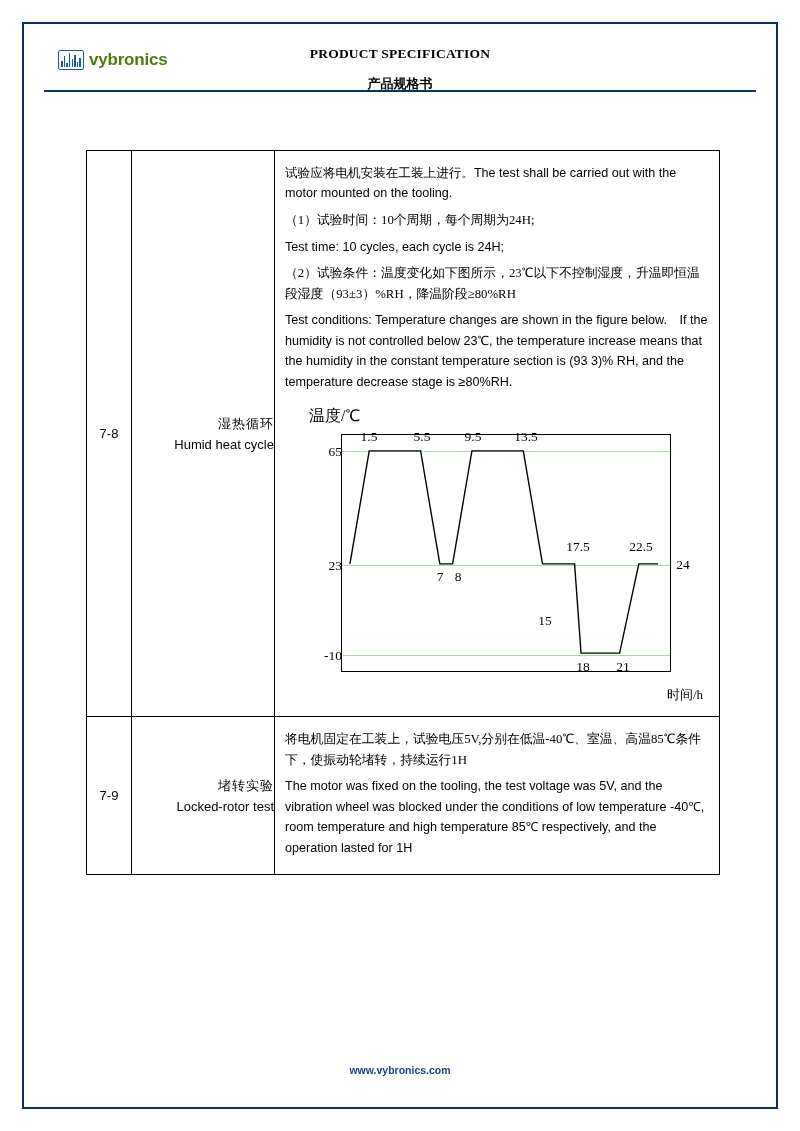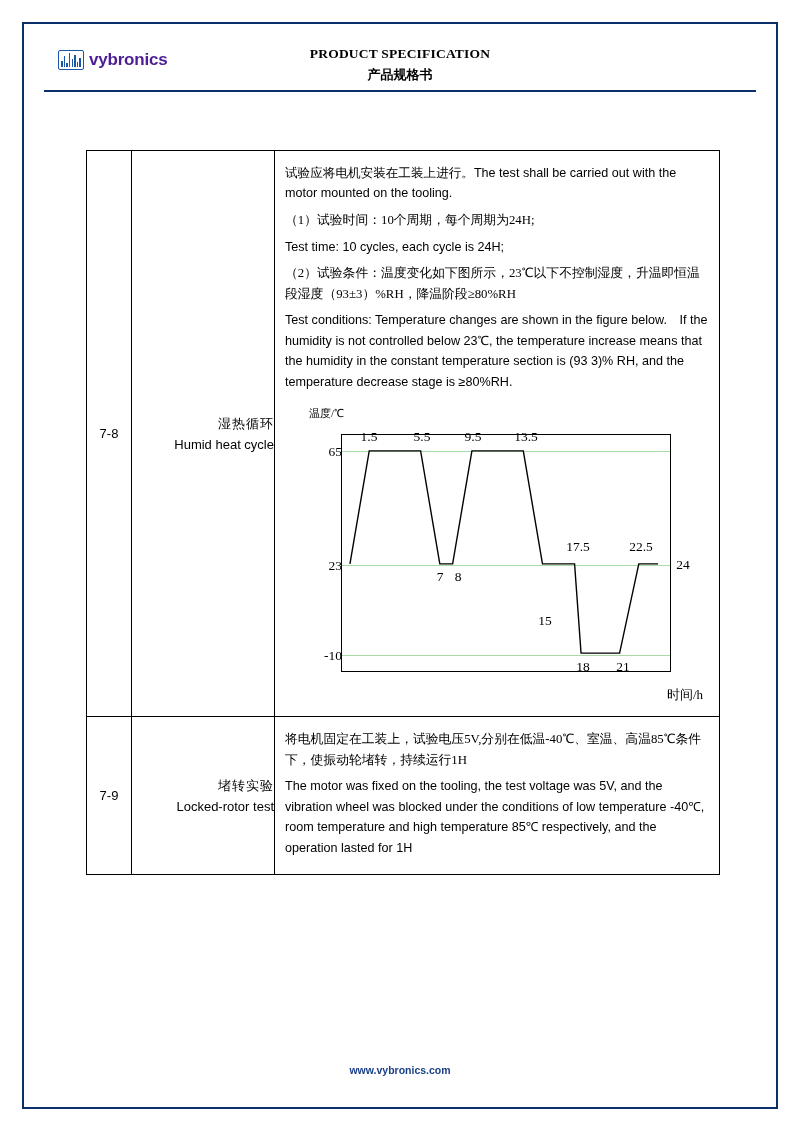--- a/index.html
+++ b/index.html
@@ -57,41 +57,41 @@
     box-sizing: border-box;
   }
   .logo-mark span {
     display: block;
     width: 1.5px;
     background: #1a57a8;
   }
   .logo-text {
     font-size: 17px;
     font-weight: bold;
-    color: #4c1d95;
+    color: #4d7c0f;
     letter-spacing: -0.2px;
   }
   .header-center {
     position: absolute;
     left: 0;
     right: 0;
     top: 6px;
     text-align: center;
   }
   .header-center .t1 {
     font-family: "Liberation Serif", serif;
     font-size: 13.5px;
     font-weight: bold;
     letter-spacing: 0.2px;
   }
   .header-center .t2 {
     font-family: "Liberation Serif", serif;
     font-size: 13px;
     font-weight: bold;
-    margin-top: 4px;
+    margin-top: 13px;
   }
   .header-right {
     position: absolute;
     right: 8px;
     top: 6px;
     text-align: left;
   }
   .header-right .r1 {
     font-size: 14.5px;
     font-weight: bold;
@@ -148,21 +148,21 @@
   .chart-area {
     position: relative;
     width: 424px;
     height: 300px;
     margin: 14px 0 0 6px;
   }
   .chart-ylabel {
     position: absolute;
     left: 18px;
     top: 0;
-    font-size: 11px;
+    font-size: 16px;
     font-family: Liberation Serif, serif;
   }
   .chart-xlabel {
     position: absolute;
     right: 12px;
     bottom: 2px;
     font-size: 13px;
     font-family: "Liberation Serif", serif;
     padding-left: 20px;
   }

